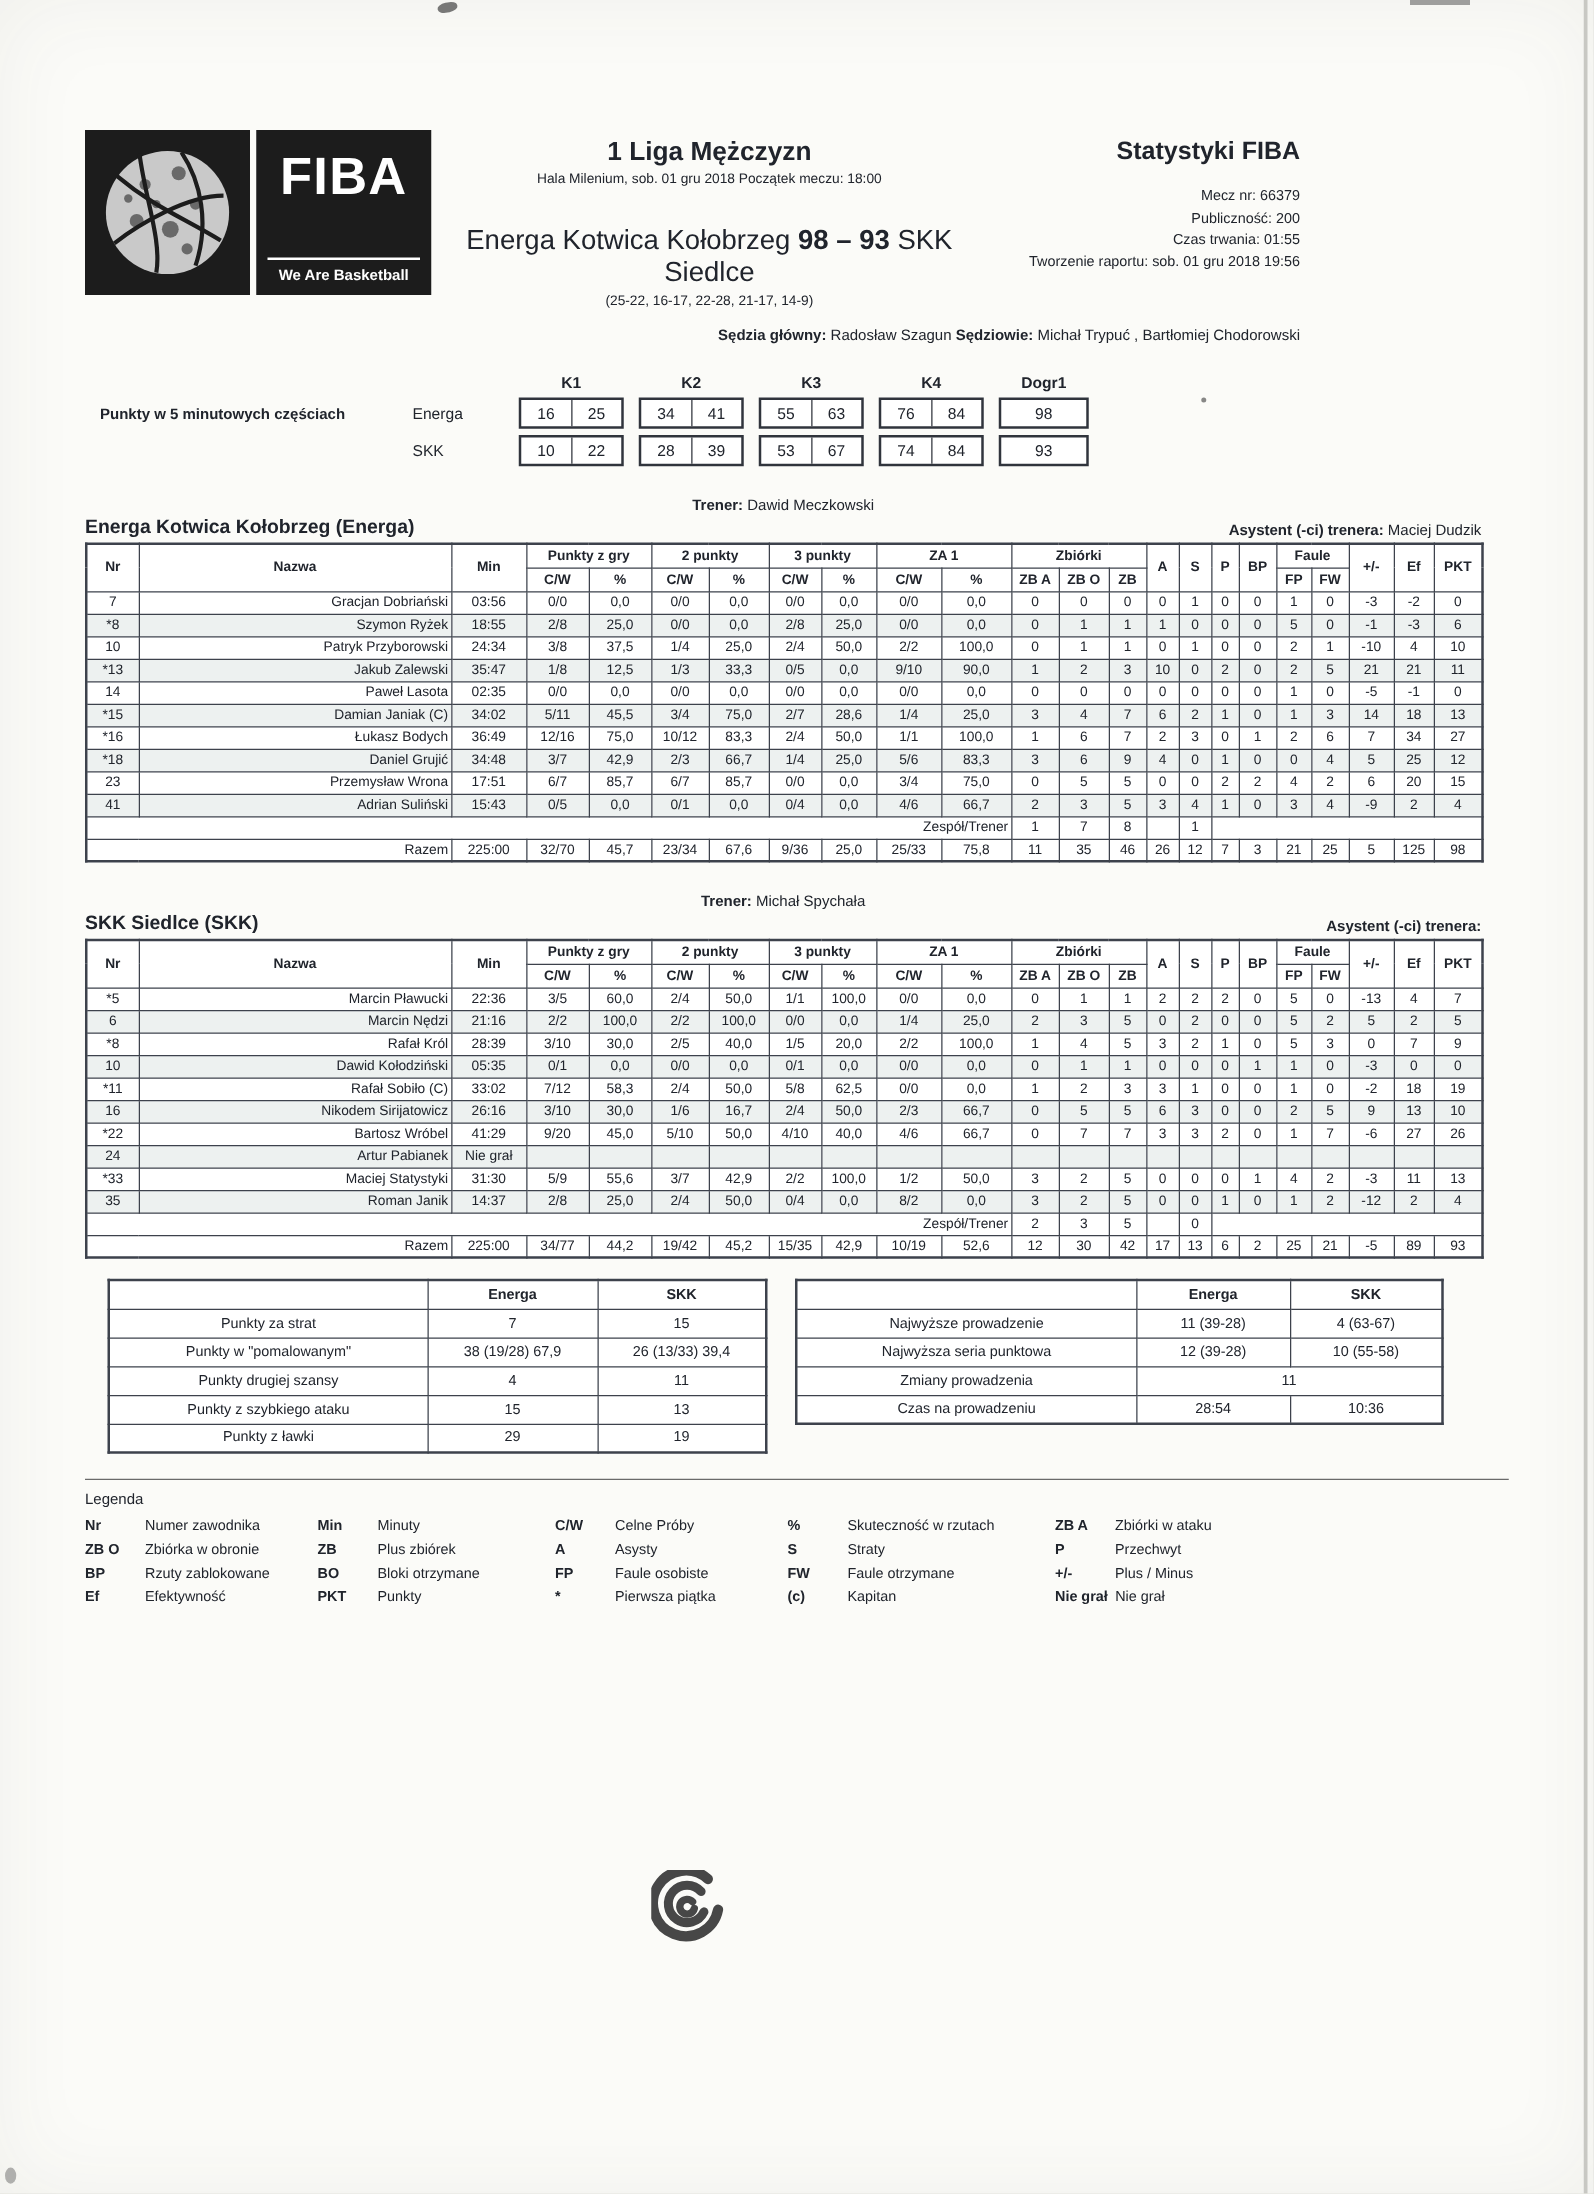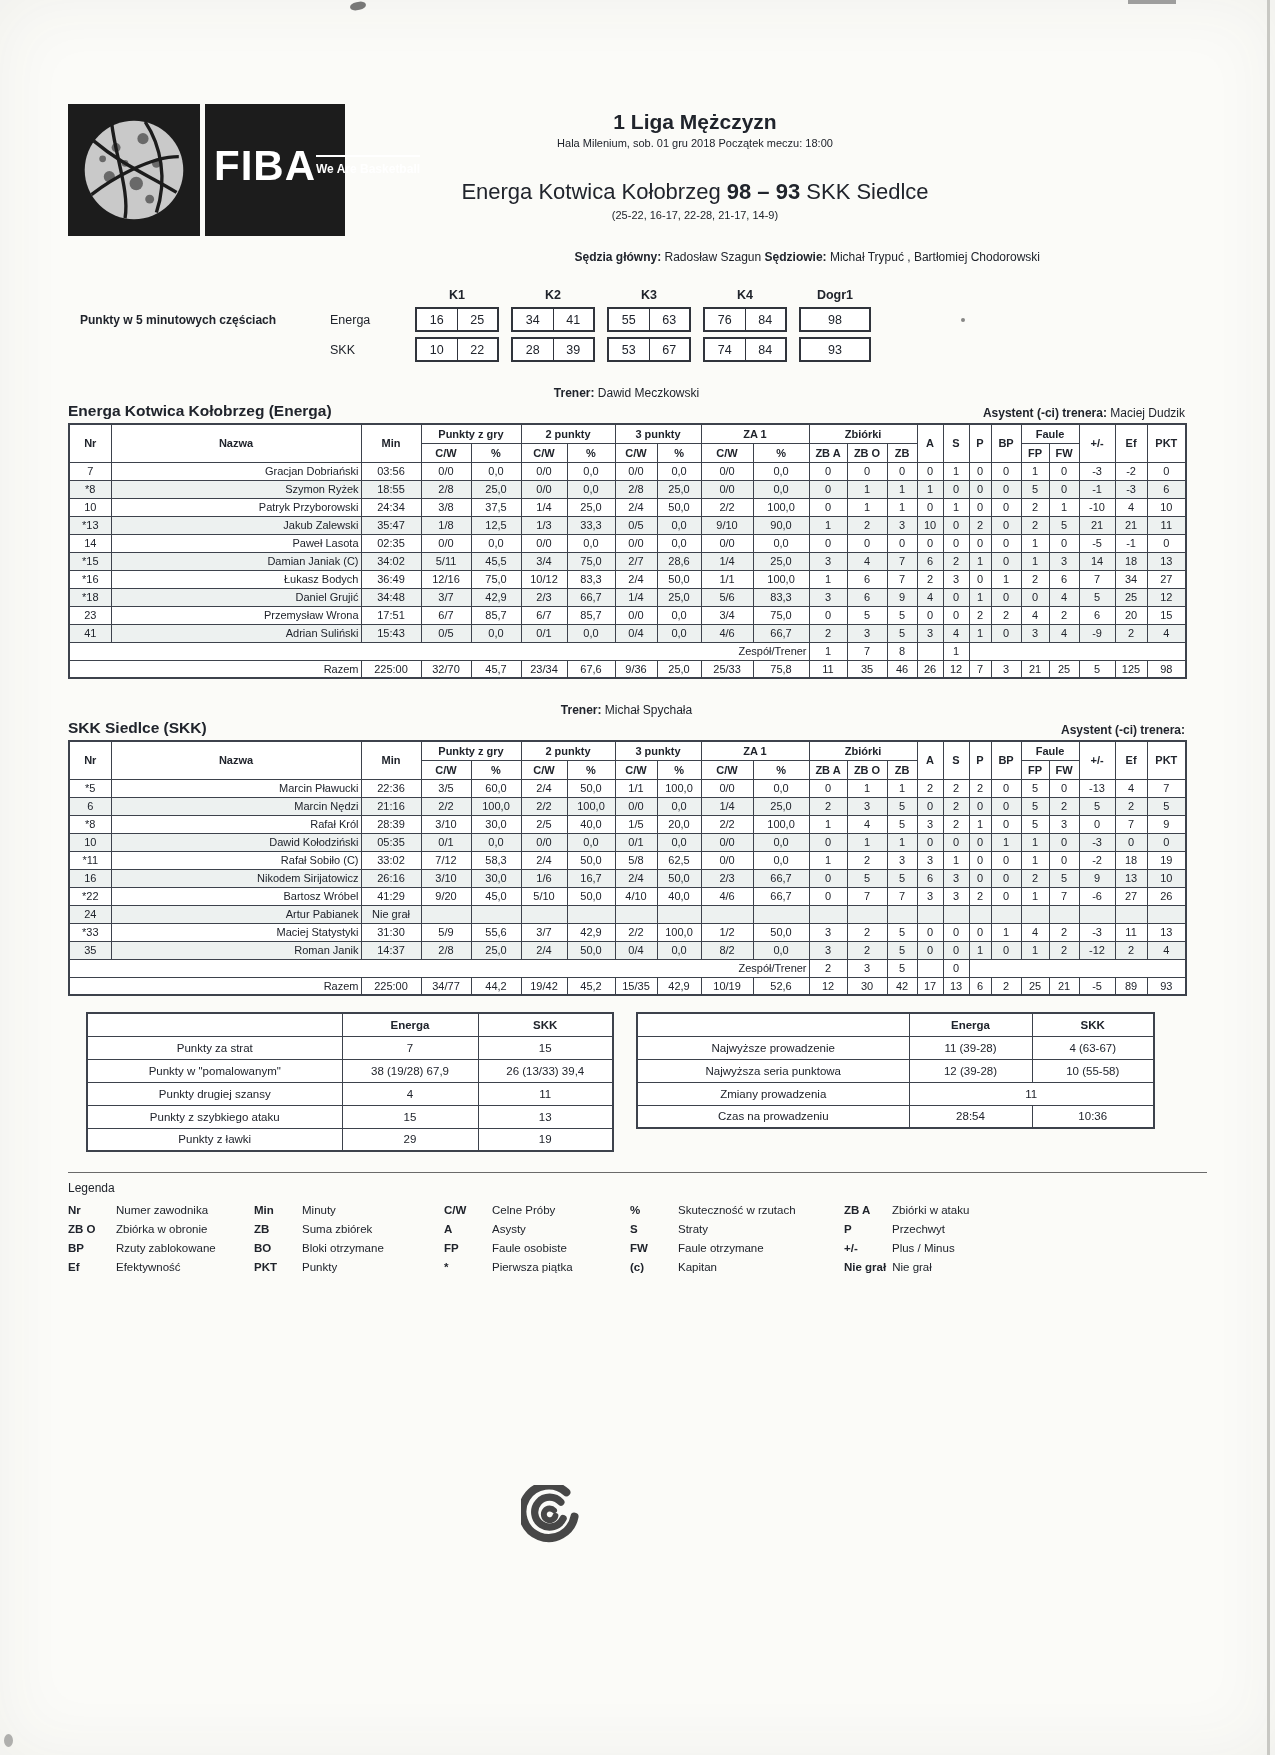--- a/index.html
+++ b/index.html
@@ -13,21 +13,21 @@
   .af1 { left:350px; top:2px; width:16px; height:8px; background:#4e4e4e; border-radius:45%; transform:rotate(-12deg); opacity:.75; }
   .af2 { left:1128px; top:0; width:48px; height:4px; background:#6f6f6f; opacity:.65; }
   .af3 { right:5px; top:0; width:3px; height:100%; background:#c8c8c3; }
   .af4 { left:4px; bottom:8px; width:9px; height:13px; background:#5b5b5b; opacity:.45; border-radius:50%; }
   .af5 { left:961px; top:318px; width:4px; height:4px; background:#555; opacity:.7; border-radius:50%; }
 
   
   .top { display:flex; align-items:flex-start; padding:104px 235px 0 68px; }
   .fiba-logo { display:flex; gap:5px; width:282px; flex:0 0 282px; }
   .fiba-ball { width:132px; height:132px; background:#1c1c1c; display:flex; align-items:center; justify-content:center; }
-  .fiba-word { width:140px; height:132px; background:#1c1c1c; color:#fff; display:flex; flex-direction:row; align-items:center; justify-content:space-between; padding:0 9px 9px; }
+  .fiba-word { width:140px; height:132px; background:#1c1c1c; color:#fff; display:flex; flex-direction:column; align-items:center; justify-content:space-between; padding:16px 9px 9px; }
   .fiba-word .mark { font-size:42px; font-weight:bold; letter-spacing:1px; line-height:1; }
   .fiba-word .tagline { font-size:12px; font-weight:bold; border-top:2px solid #fff; padding-top:5px; width:100%; text-align:center; white-space:nowrap; }
 
   .head-center { flex:1; text-align:center; padding-top:6px; }
   .league-title { font-size:21px; font-weight:bold; }
   .venue-line { font-size:11px; margin-top:3px; }
   .match-line { font-size:22px; margin-top:30px; }
   .match-line .score { font-weight:bold; }
   .quarters-line { font-size:11px; margin-top:4px; }
 
@@ -127,20 +127,27 @@
       <div class="league-title">1 Liga Mężczyzn</div>
       <div class="venue-line">Hala Milenium, sob. 01 gru 2018 Początek meczu: 18:00</div>
       <div class="match-line">
         <span>Energa Kotwica Kołobrzeg</span>
         <span class="score">98 – 93</span>
         <span>SKK Siedlce</span>
       </div>
       <div class="quarters-line">(25-22, 16-17, 22-28, 21-17, 14-9)</div>
     </div>
 
+    <div class="head-right">
+      <div class="stats-title">Statystyki FIBA</div>
+      <div class="meta-line meta-first">Mecz nr: 66379</div>
+      <div class="meta-line">Publiczność: 200</div>
+      <div class="meta-line">Czas trwania: 01:55</div>
+      <div class="meta-line">Tworzenie raportu: sob. 01 gru 2018 19:56</div>
+    </div>
   </header>
 
   <div class="referee-line">
     <span class="lab">Sędzia główny:</span>
     <span>Radosław Szagun</span>
     <span class="lab">Sędziowie:</span>
     <span>Michał Trypuć , Bartłomiej Chodorowski</span>
   </div>
 
   <section class="quarters">
@@ -1031,21 +1038,21 @@
         <div class="lg-entry">
           <span class="lg-term">ZB A</span>
           <span class="lg-desc">Zbiórki w ataku</span>
         </div>
         <div class="lg-entry">
           <span class="lg-term">ZB O</span>
           <span class="lg-desc">Zbiórka w obronie</span>
         </div>
         <div class="lg-entry">
           <span class="lg-term">ZB</span>
-          <span class="lg-desc">Suma zbiórek</span>
+          <span class="lg-desc">Plus zbiórek</span>
         </div>
         <div class="lg-entry">
           <span class="lg-term">A</span>
           <span class="lg-desc">Asysty</span>
         </div>
         <div class="lg-entry">
           <span class="lg-term">S</span>
           <span class="lg-desc">Straty</span>
         </div>
         <div class="lg-entry">

